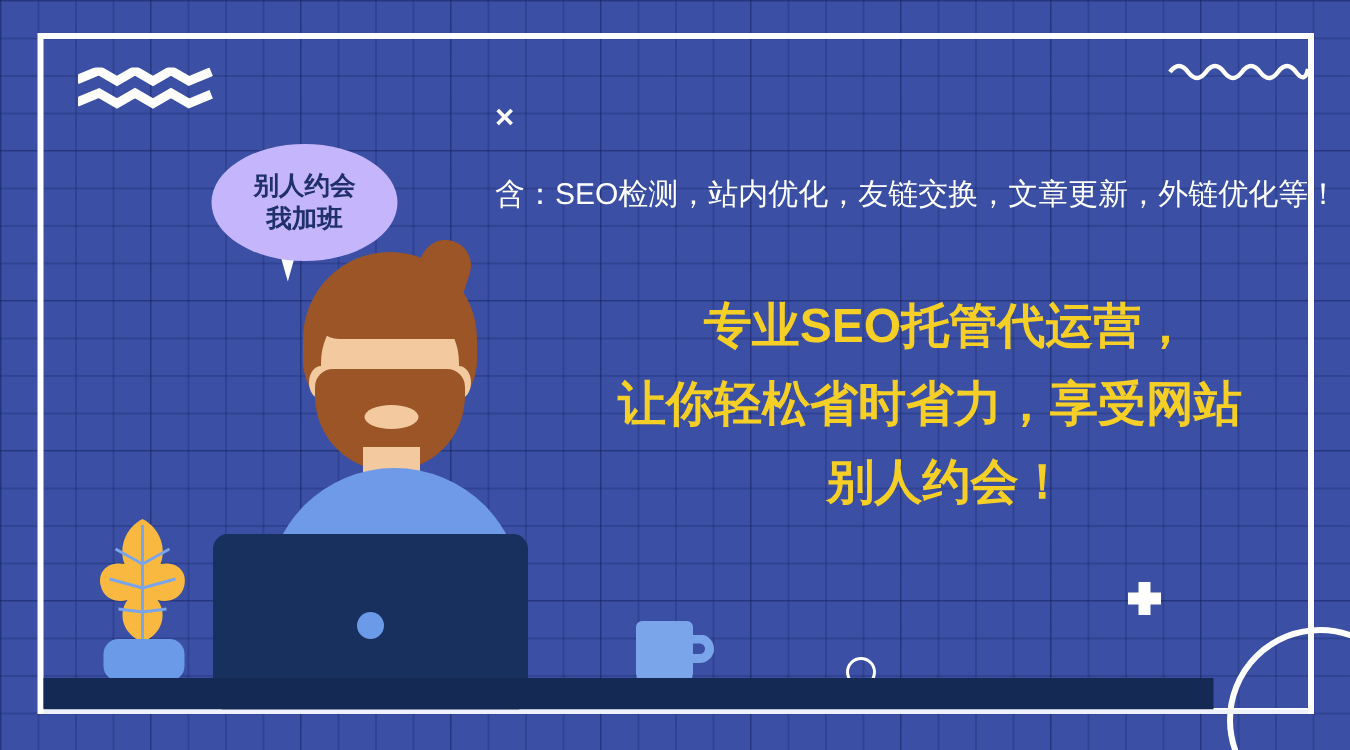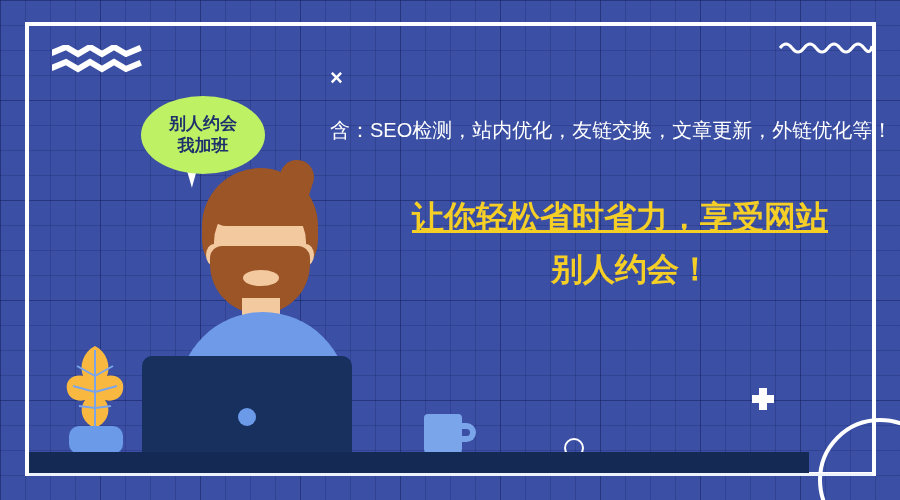--- a/index.html
+++ b/index.html
@@ -68,26 +68,26 @@
     position:absolute;left:330px;top:116px;width:560px;
     color:#ffffff;font-size:20px;line-height:1.4;white-space:nowrap;
   }
   
   .headline{
     position:absolute;left:392px;top:192px;width:478px;
     color:#f5cf26;font-size:32px;font-weight:bold;line-height:1.62;
     text-align:center;
   }
   .headline .l1{display:block;}
-  .headline .l2{display:block;margin-left:-22px;text-decoration:underline;}
+  .headline .l2{display:block;margin-left:-22px;}
   .headline .l3{display:block;}
   
   .bubble{
     position:absolute;left:141px;top:96px;width:124px;height:78px;
-    background:#bef264;border-radius:50%;
+    background:#c4b5fd;border-radius:50%;
     display:flex;flex-direction:column;align-items:center;justify-content:center;
     color:#20306b;font-size:17px;font-weight:bold;line-height:1.28;
     z-index:6;
   }
   .bubble-tail{
     position:absolute;left:188px;top:160px;width:0;height:0;
     border-left:16px solid #ffffff;
     border-bottom:26px solid transparent;
     transform:rotate(-16deg);
     z-index:5;
@@ -186,20 +186,21 @@
   </svg>
 
   <div class="frame"></div>
 
   <div class="title-row">
     <span class="x-mark">×</span>
   </div>
   <div class="subtitle">含：SEO检测，站内优化，友链交换，文章更新，外链优化等！</div>
 
   <div class="headline">
+    <span class="l1">专业SEO托管代运营，</span>
     <span class="l2">让你轻松省时省力，享受网站</span>
     <span class="l3">别人约会！</span>
   </div>
 
   <div class="bubble-tail"></div>
   <div class="bubble">
     <span>别人约会</span>
     <span>我加班</span>
   </div>
 

